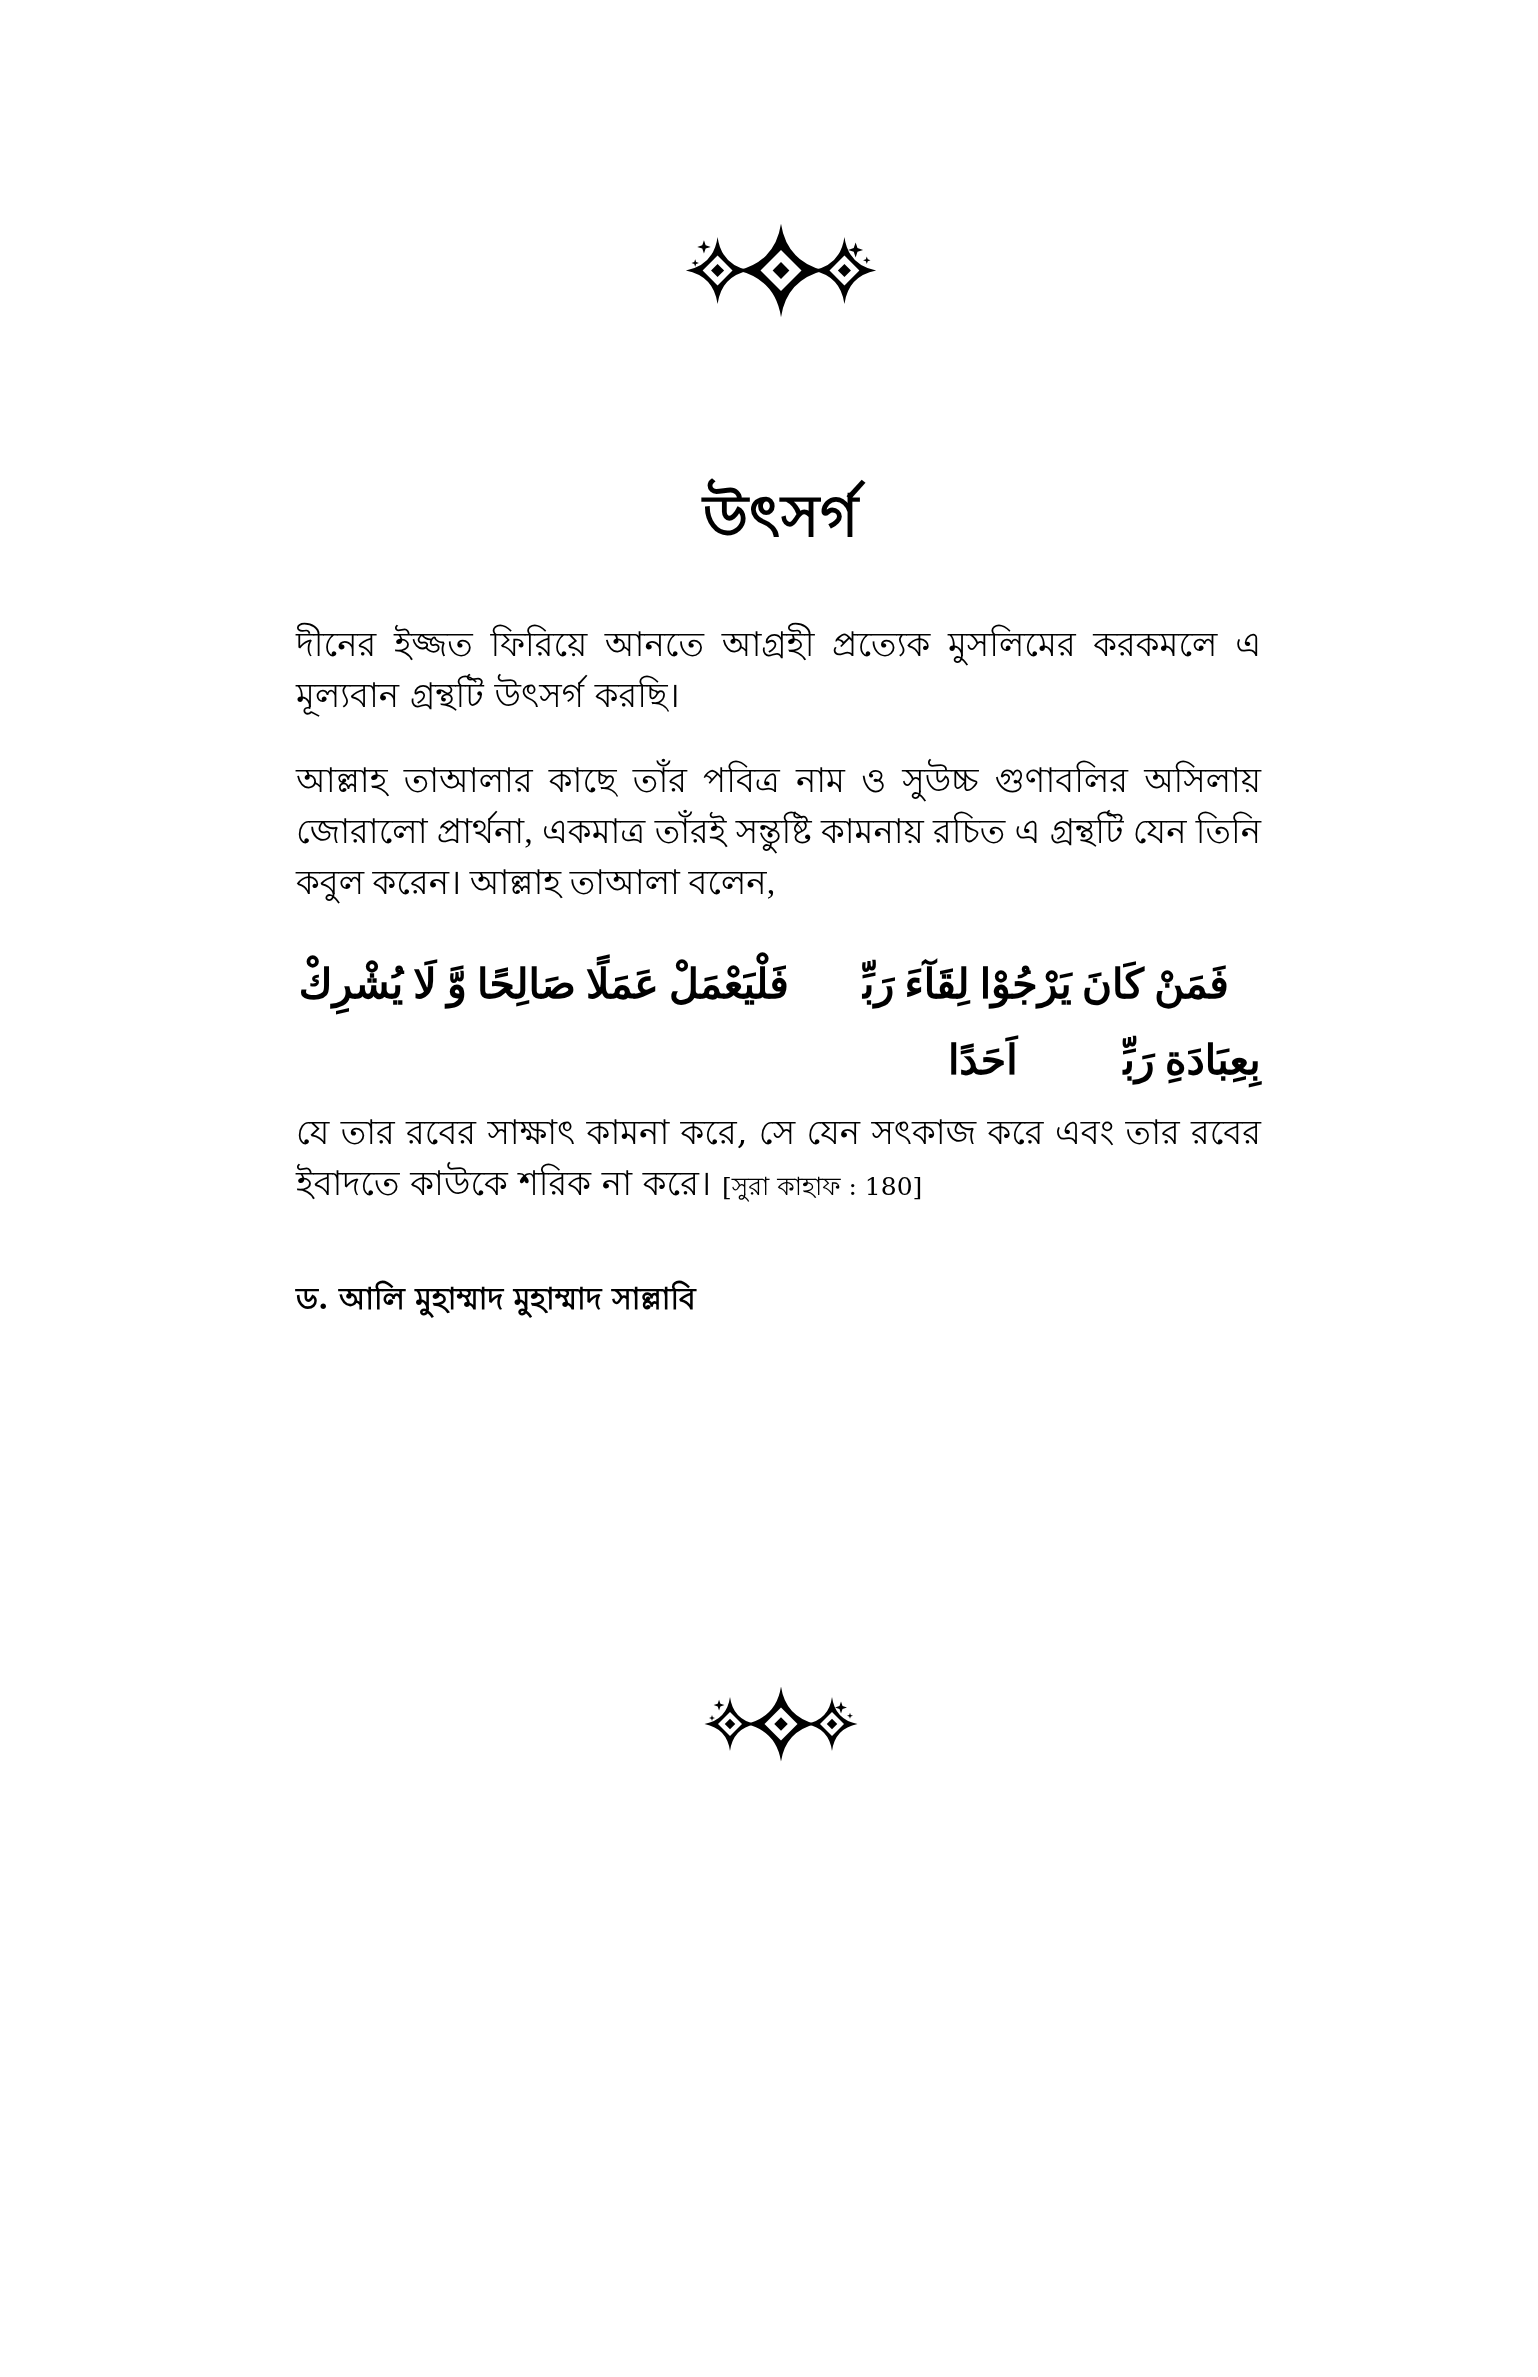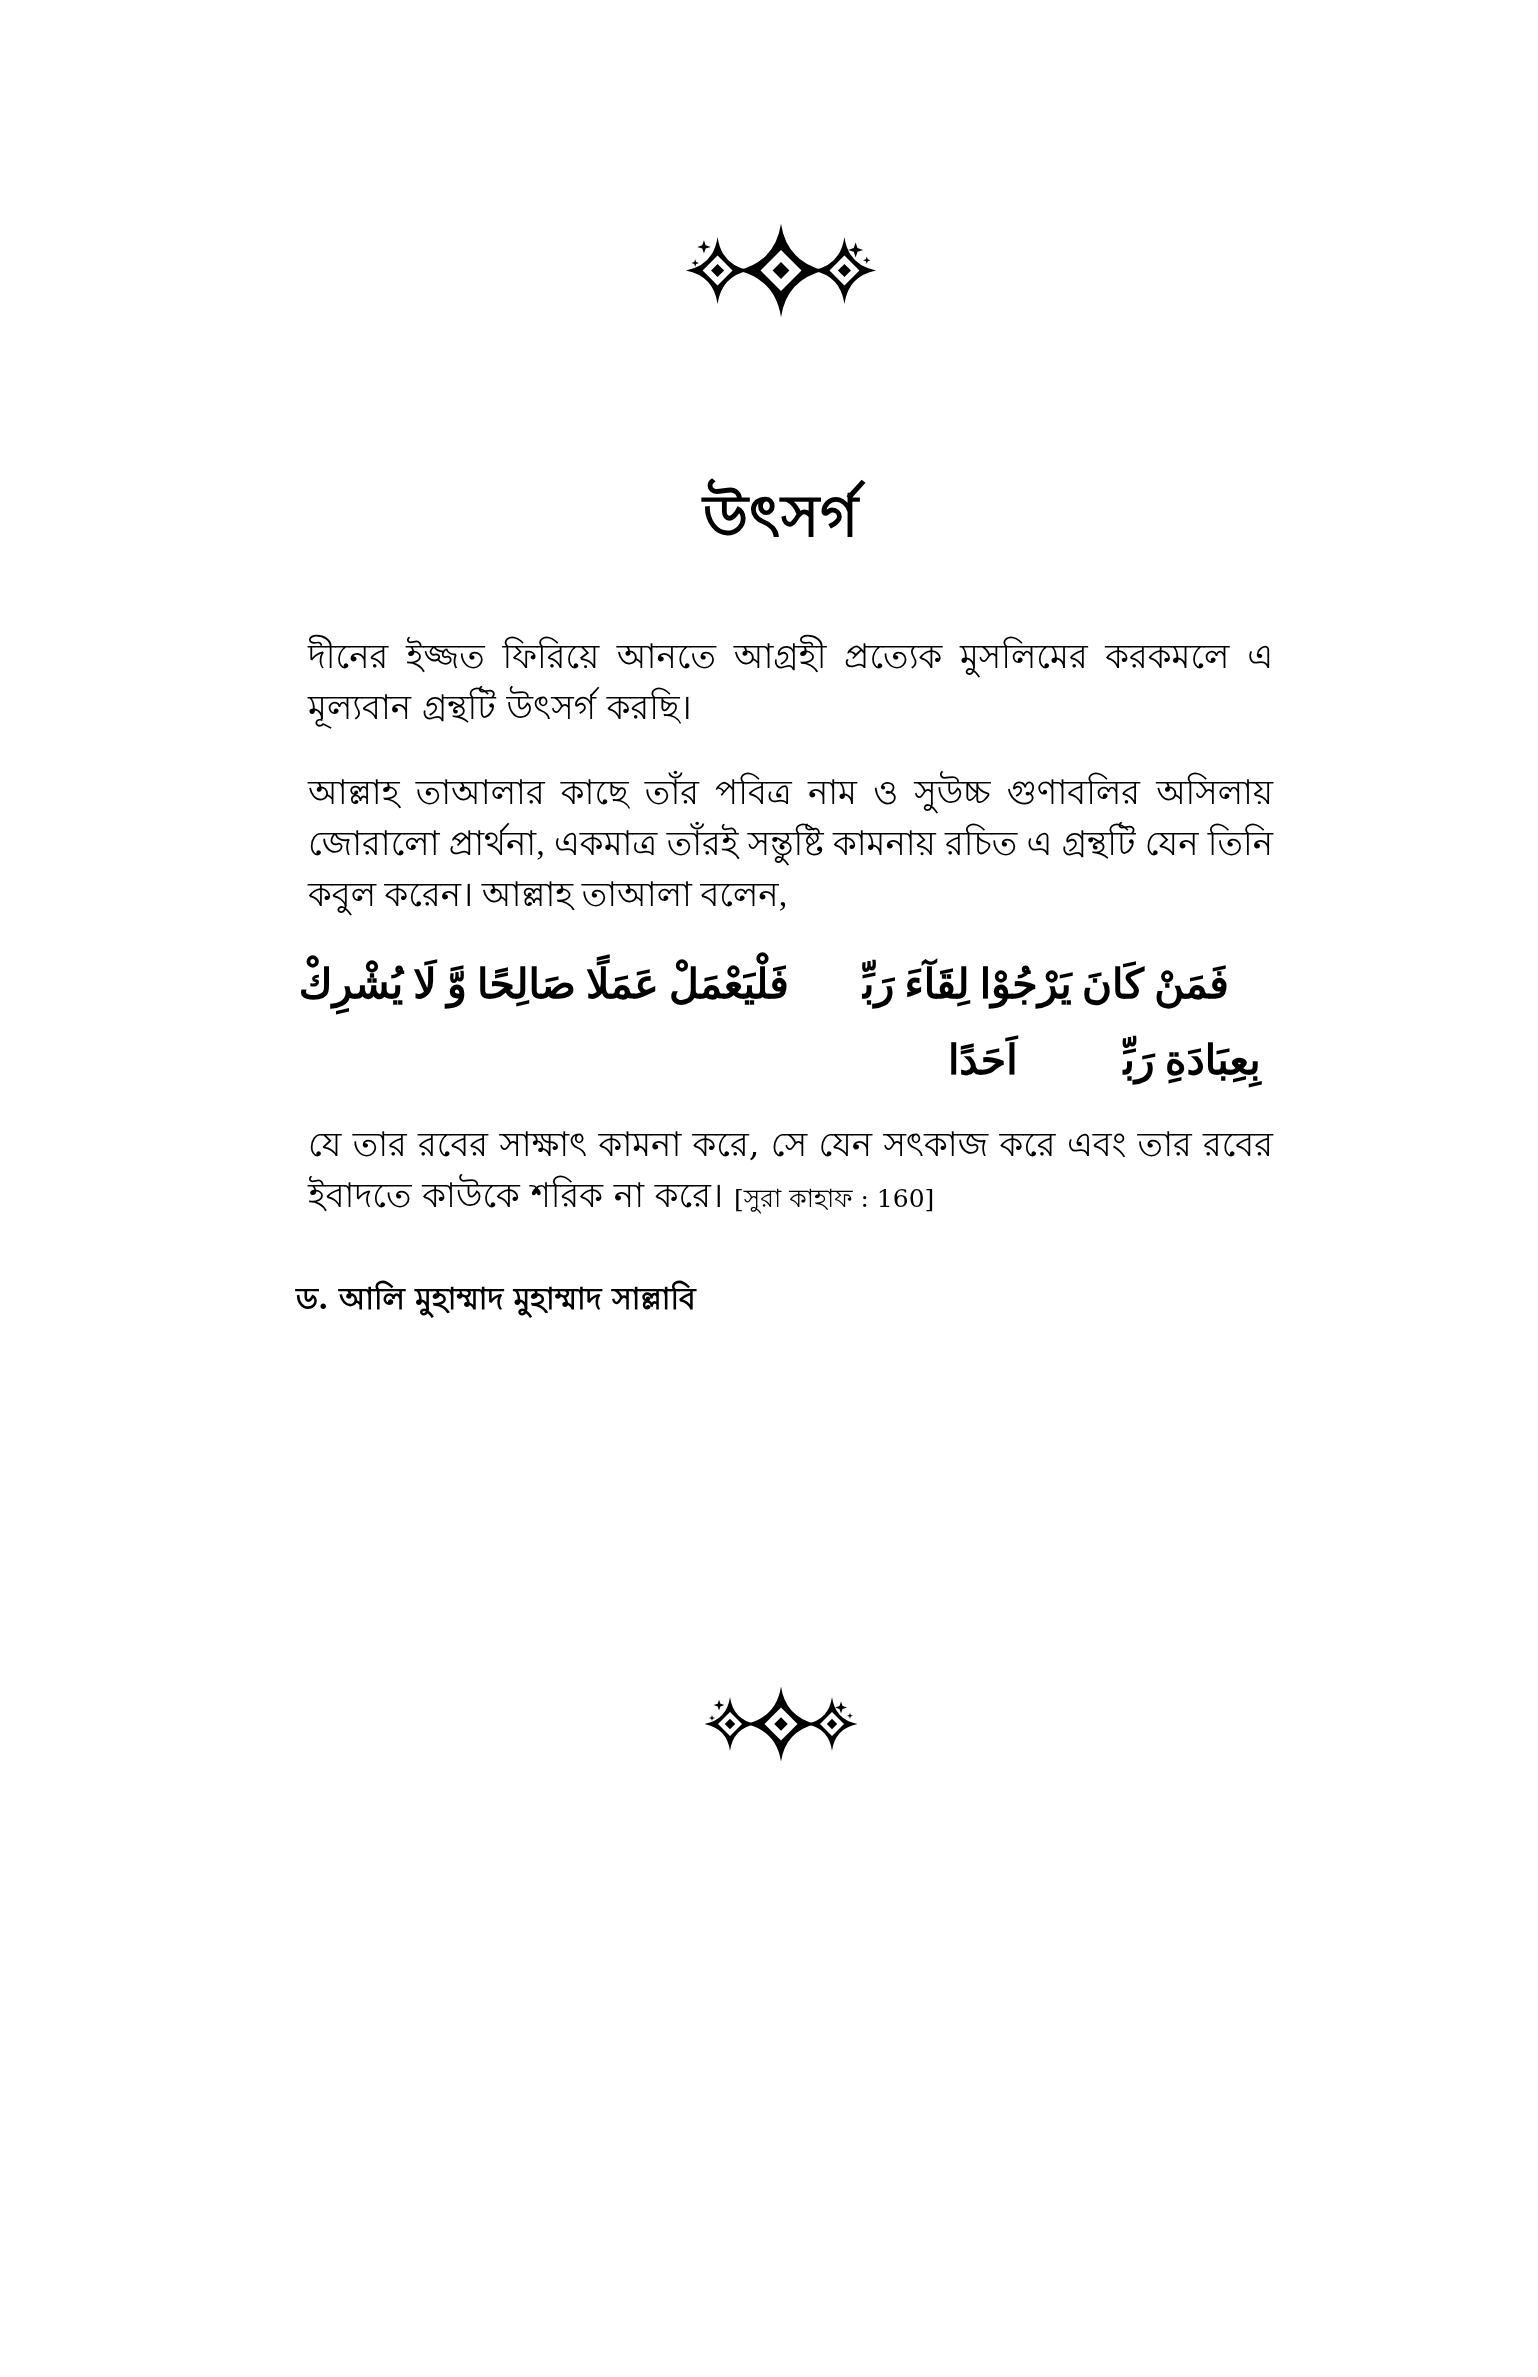--- a/index.html
+++ b/index.html
@@ -9,21 +9,21 @@
 
   .ornament { position: absolute; left: 50%; transform: translateX(-50%); }
   .ornament svg { display: block; }
   .ornament-top { top: 222px; width: 198px; height: 97px; }
   .ornament-bottom { top: 1685px; width: 162px; height: 78px; }
 
   .title { position: absolute; top: 474px; left: 0; width: 1538px; text-align: center;
            font-size: 58px; font-weight: bold; line-height: 84px; letter-spacing: 0.9px; }
 
   .body-col { position: absolute; left: 284px; width: 965px; }
-  .para { margin: 12px; font-size: 34px; line-height: 51px; text-align: justify;
+  .para { margin: 0; font-size: 34px; line-height: 51px; text-align: justify;
           text-align-last: left; }
   .para-1 { position: absolute; top: 619px; left: 0; width: 965px; }
   .para-2 { position: absolute; top: 755px; left: 0; width: 965px; font-family: Liberation Serif, serif; }
   .arabic { position: absolute; top: 946px; left: -9.3px; width: 974px; direction: rtl;
             text-align: right; font-size: 41px; line-height: 76px; font-weight: bold;
             font-family: Liberation Serif, serif; }
   .para-3 { position: absolute; top: 1107px; left: 0; width: 965px; }
   .ref { font-size: 25px; }
   .author { position: absolute; top: 1266px; left: 0; font-size: 30px; font-weight: bold;
             line-height: 65px; white-space: nowrap; }
@@ -56,21 +56,21 @@
       <path d="M198 37 L199 40 L202 41 L199 42 L198 45 L197 42 L194 41 L197 40 Z" fill="#000"></path>
     </svg>
   </div>
 
   <div class="title">উৎসর্গ</div>
 
   <div class="body-col">
     <p class="para para-1">দীনের ইজ্জত ফিরিয়ে আনতে আগ্রহী প্রত্যেক মুসলিমের করকমলে এ মূল্যবান গ্রন্থটি উৎসর্গ করছি।</p>
     <p class="para para-2">আল্লাহ তাআলার কাছে তাঁর পবিত্র নাম ও সুউচ্চ গুণাবলির অসিলায় জোরালো প্রার্থনা, একমাত্র তাঁরই সন্তুষ্টি কামনায় রচিত এ গ্রন্থটি যেন তিনি কবুল করেন। আল্লাহ তাআলা বলেন,</p>
     <div class="arabic">﴿فَمَنْ كَانَ يَرْجُوْا لِقَآءَ رَبِّهٖ فَلْيَعْمَلْ عَمَلًا صَالِحًا وَّ لَا يُشْرِكْ بِعِبَادَةِ رَبِّهٖۤ اَحَدًا﴾</div>
-    <p class="para para-3"><span>যে তার রবের সাক্ষাৎ কামনা করে, সে যেন সৎকাজ করে এবং তার রবের ইবাদতে কাউকে শরিক না করে।</span> <span class="ref">[সুরা কাহাফ : 160]</span></p>
+    <p class="para para-3"><span>যে তার রবের সাক্ষাৎ কামনা করে, সে যেন সৎকাজ করে এবং তার রবের ইবাদতে কাউকে শরিক না করে।</span> <span class="ref">[সুরা কাহাফ : 180]</span></p>
     <div class="author">ড. আলি মুহাম্মাদ মুহাম্মাদ সাল্লাবি</div>
   </div>
 
   <div class="ornament ornament-bottom">
     <svg viewBox="0 0 212 104" width="162" height="78">
       <path d="M38 16 Q42 46 72 52 Q42 58 38 88 Q34 58 4 52 Q34 46 38 16 Z" fill="#000"></path>
       <path d="M38 36 L54 52 L38 68 L22 52 Z" fill="#fff"></path>
       <path d="M38 45 L45 52 L38 59 L31 52 Z" fill="#000"></path>
       <path d="M26 25 L28 31 L34 33 L28 35 L26 41 L24 35 L18 33 L24 31 Z" fill="#000" transform="translate(0,-3) scale(0.9)"></path>
       <path d="M14 40 L15 43 L18 44 L15 45 L14 48 L13 45 L10 44 L13 43 Z" fill="#000"></path>

